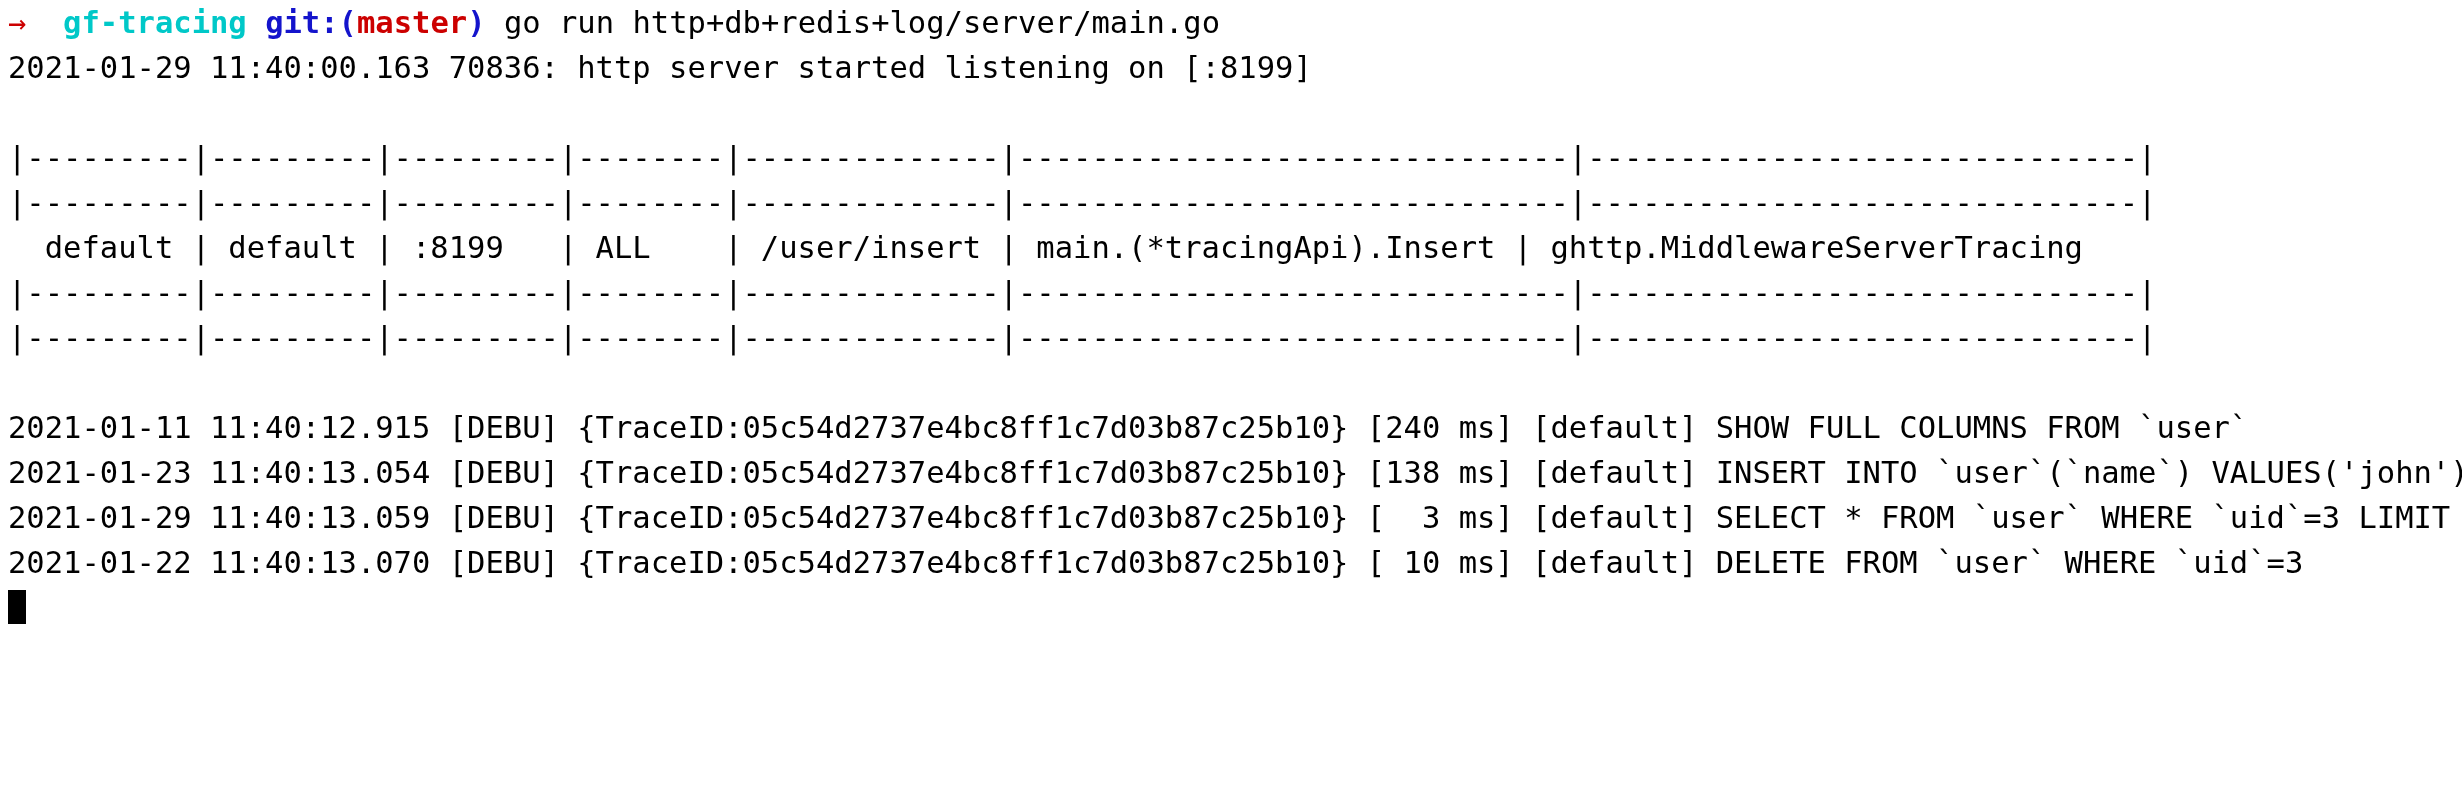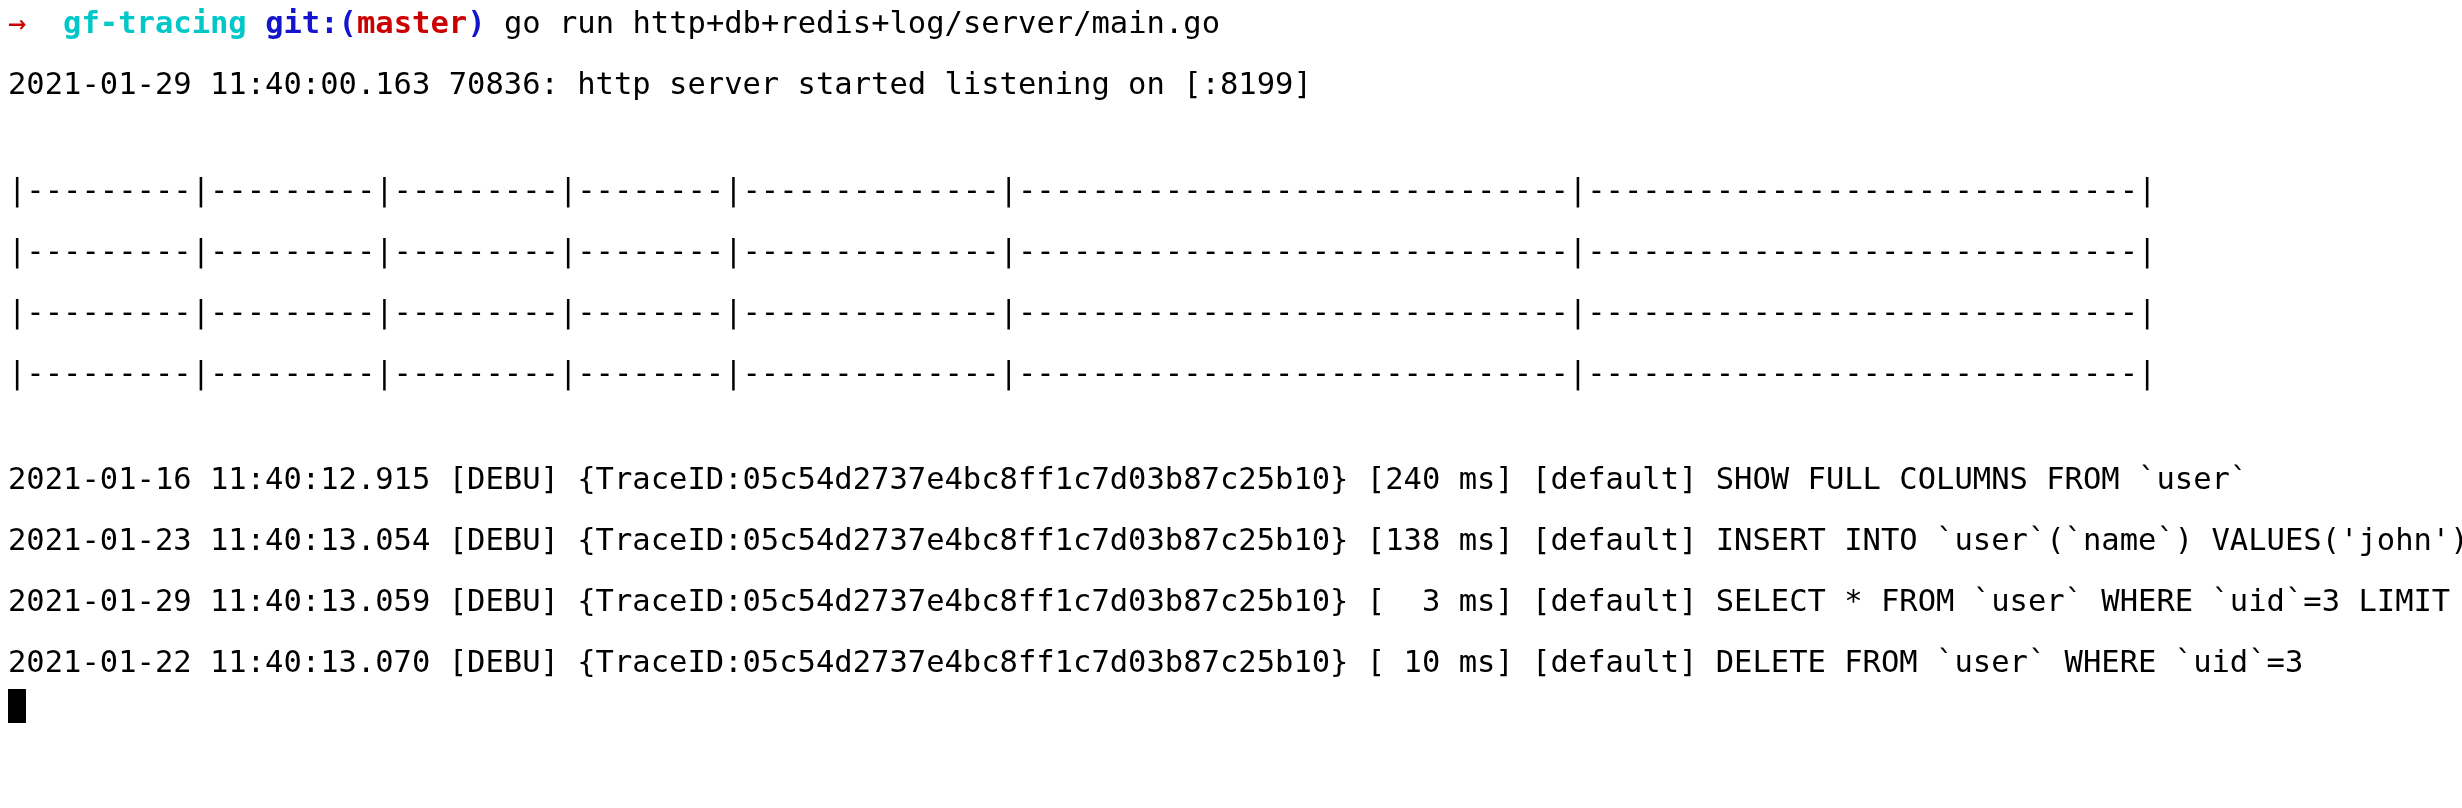--- a/index.html
+++ b/index.html
@@ -36,21 +36,21 @@
   
   .prompt-line {
     padding-left: 8px;
   }
   .c-arrow  { color: #cc0000; }
   .c-cyan   { color: #00c8c8; font-weight: bold; }
   .c-blue   { color: #1414cc; font-weight: bold; }
   .c-red    { color: #cc0000; font-weight: bold; }
   .c-plain  { color: #000000; }
 
-  .body-text { padding-left: 8px; margin-top: 16px; }
+  .body-text { padding-left: 8px; }
 
   .cursor {
     display: inline-block;
     width: 18px;
     height: 34px;
     background: #000000;
     vertical-align: -6px;
   }
   .cursor-line { padding-left: 8px; height: 45px; }
 </style>
@@ -60,25 +60,26 @@
 <div class="terminal">
 
   <div class="term-line prompt-line"><span class="c-arrow">→</span><span class="c-plain">  </span><span class="c-cyan">gf-tracing</span><span class="c-plain"> </span><span class="c-blue">git:(</span><span class="c-red">master</span><span class="c-blue">)</span><span class="c-plain"> </span><span class="c-plain">go run http+db+redis+log/server/main.go</span></div>
 
   <div class="term-line body-text">2021-01-29 11:40:00.163 70836: http server started listening on [:8199]</div>
 
   <div class="term-line blank"> </div>
 
   <div class="term-line body-text">|---------|---------|---------|--------|--------------|------------------------------|------------------------------|</div>
   <div class="term-line body-text">|---------|---------|---------|--------|--------------|------------------------------|------------------------------|</div>
+  <div class="term-line body-text">  default | default | :8199   | ALL    | /user/insert | main.(*tracingApi).Insert | ghttp.MiddlewareServerTracing</div>
   <div class="term-line body-text">|---------|---------|---------|--------|--------------|------------------------------|------------------------------|</div>
   <div class="term-line body-text">|---------|---------|---------|--------|--------------|------------------------------|------------------------------|</div>
 
   <div class="term-line blank"> </div>
 
-  <div class="term-line body-text">2021-01-16 11:40:12.915 [DEBU] {TraceID:05c54d2737e4bc8ff1c7d03b87c25b10} [240 ms] [default] SHOW FULL COLUMNS FROM `user`</div>
+  <div class="term-line body-text">2021-01-11 11:40:12.915 [DEBU] {TraceID:05c54d2737e4bc8ff1c7d03b87c25b10} [240 ms] [default] SHOW FULL COLUMNS FROM `user`</div>
   <div class="term-line body-text">2021-01-23 11:40:13.054 [DEBU] {TraceID:05c54d2737e4bc8ff1c7d03b87c25b10} [138 ms] [default] INSERT INTO `user`(`name`) VALUES('john')</div>
   <div class="term-line body-text">2021-01-29 11:40:13.059 [DEBU] {TraceID:05c54d2737e4bc8ff1c7d03b87c25b10} [  3 ms] [default] SELECT * FROM `user` WHERE `uid`=3 LIMIT 1</div>
   <div class="term-line body-text">2021-01-22 11:40:13.070 [DEBU] {TraceID:05c54d2737e4bc8ff1c7d03b87c25b10} [ 10 ms] [default] DELETE FROM `user` WHERE `uid`=3</div>
 
   <div class="term-line cursor-line"><span class="cursor"></span></div>
 
 </div>
 
 </body></html>

